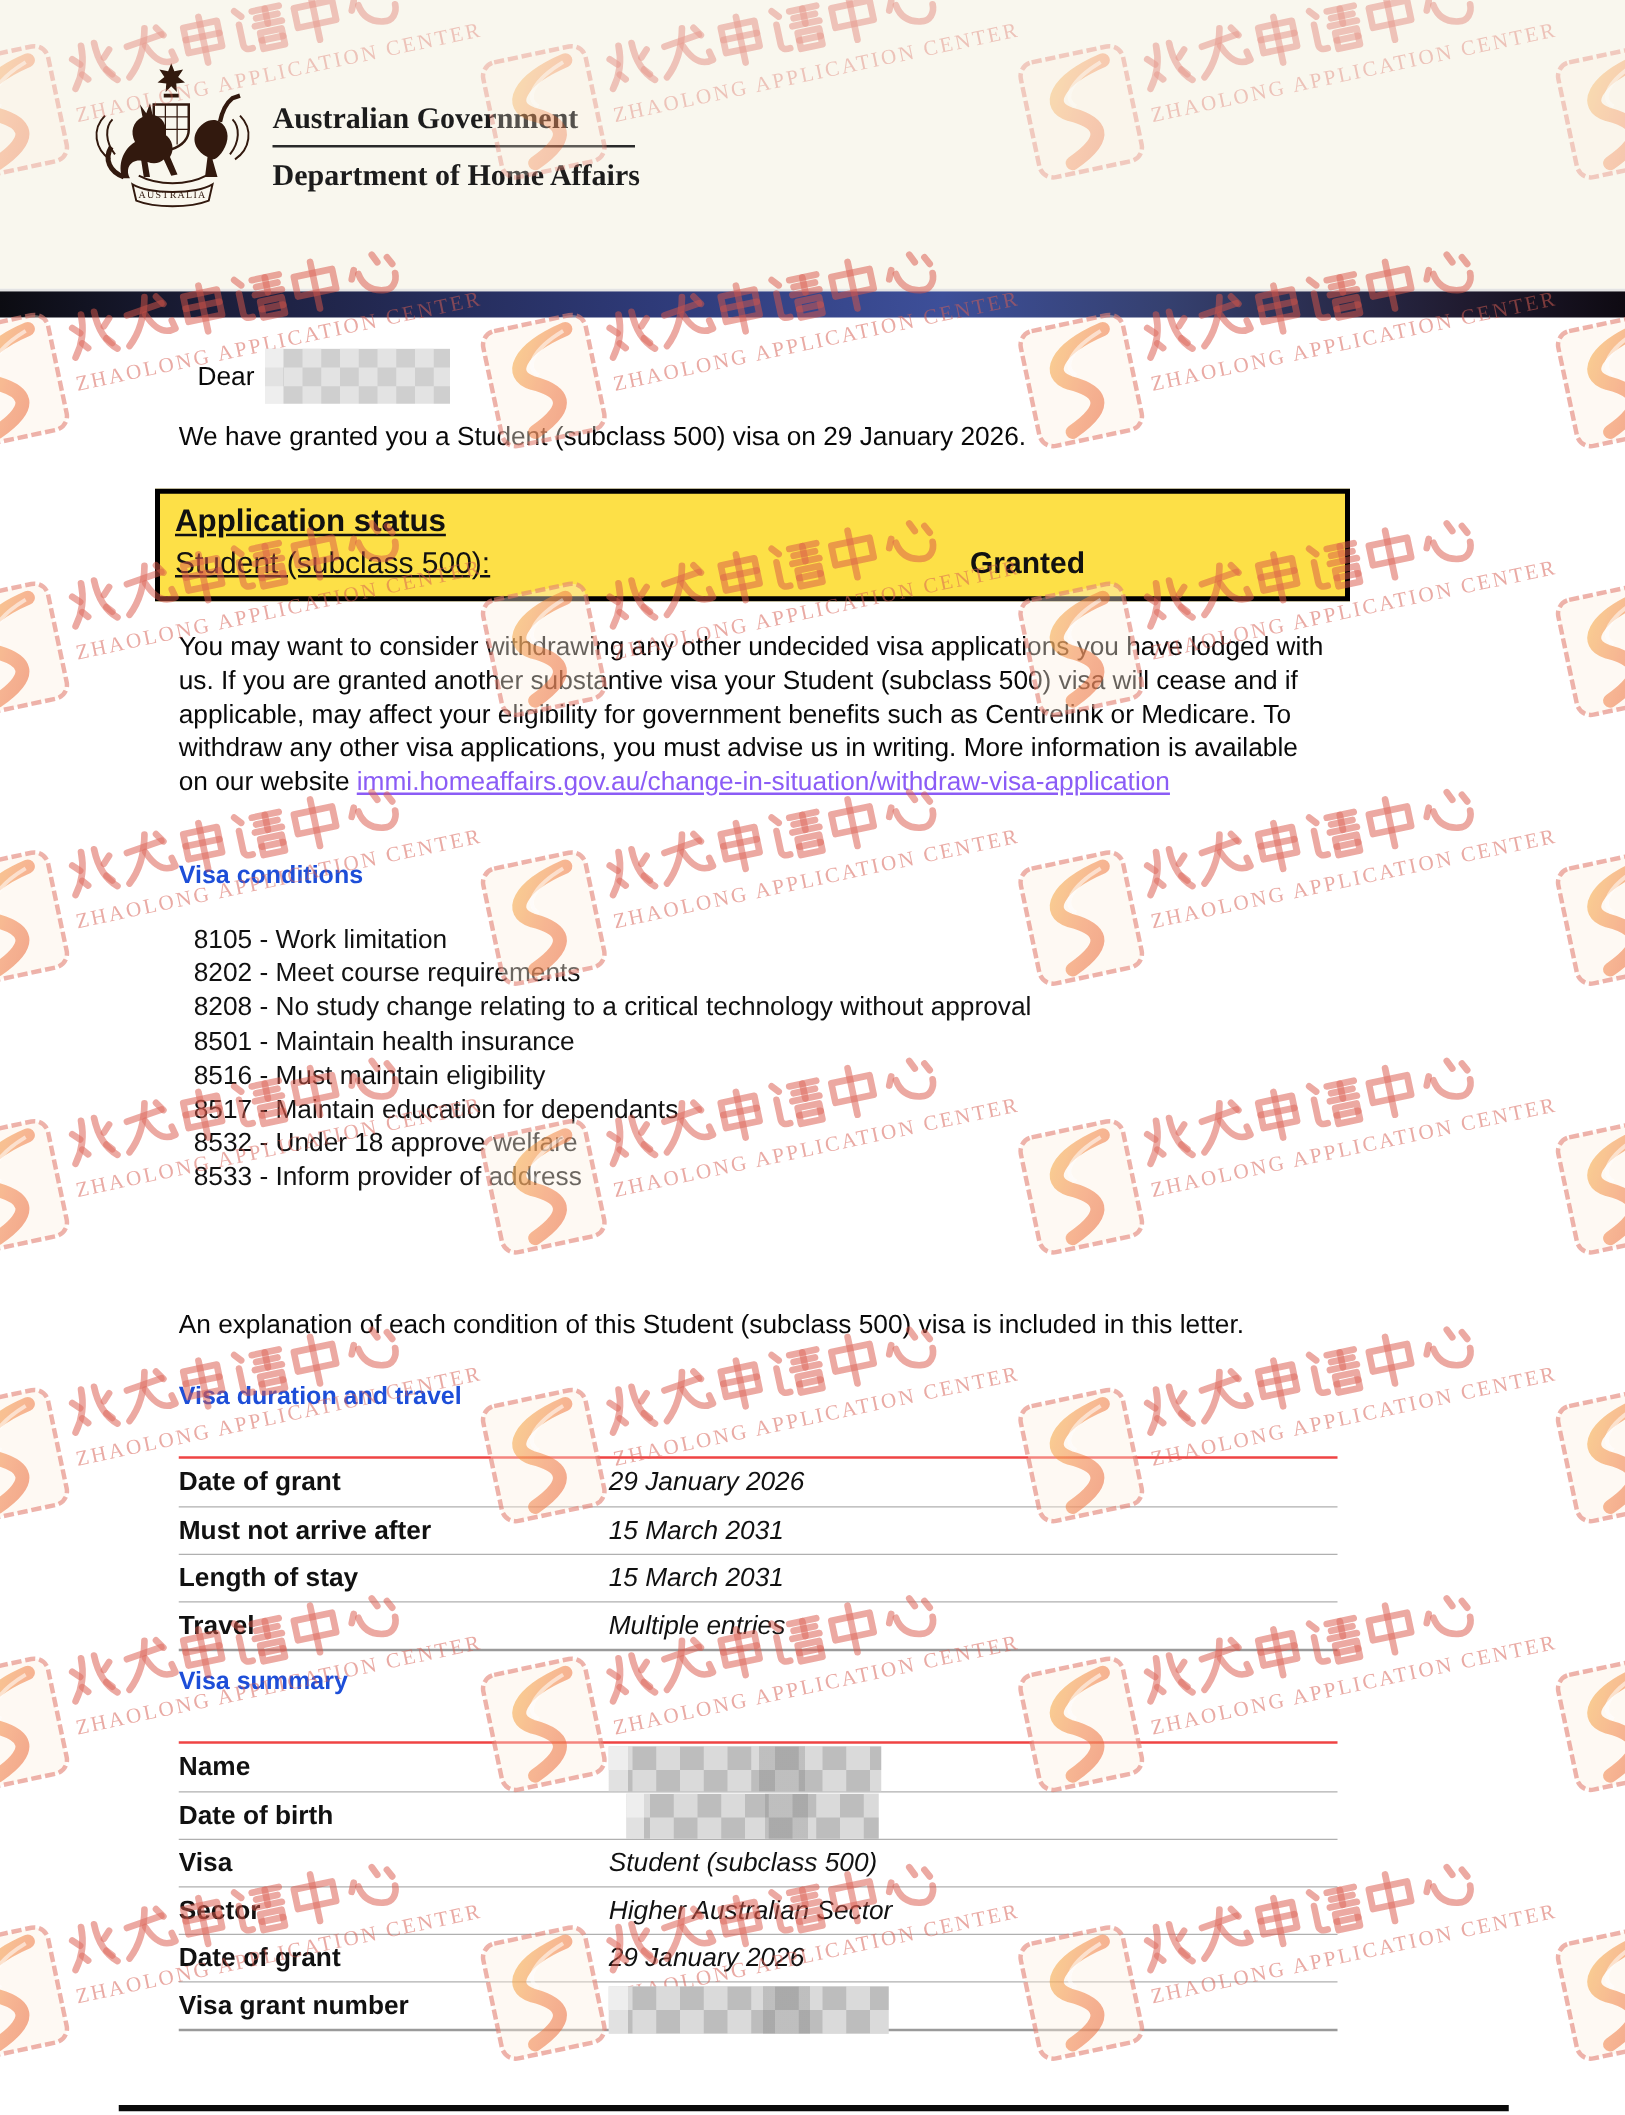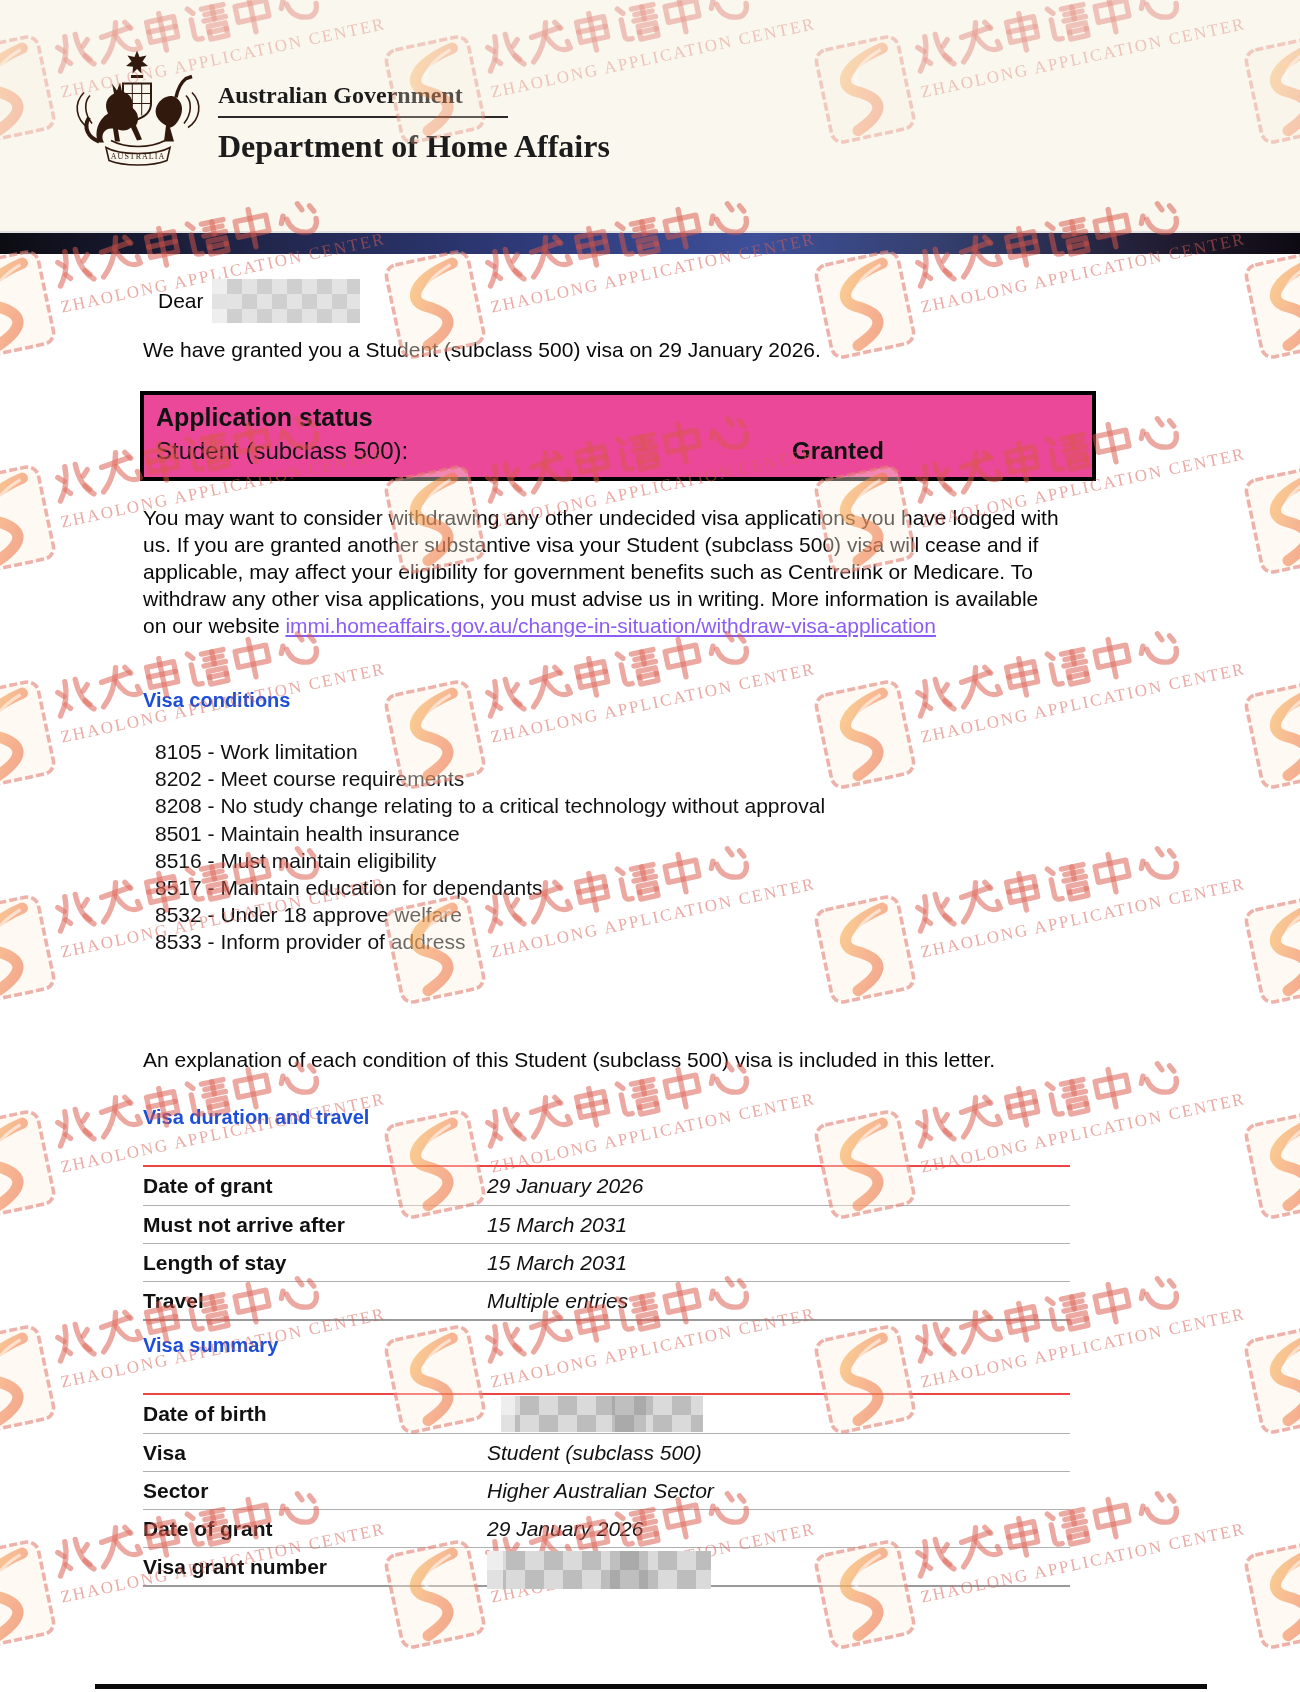--- a/index.html
+++ b/index.html
@@ -7,26 +7,26 @@
         overflow:hidden;font-family:"Liberation Sans",sans-serif;color:#111;}
   
   .hdr{position:absolute;left:0;top:0;width:1300px;height:231px;background:#f9f7ee;}
   .hdr-bar{position:absolute;left:0;top:231px;width:1300px;height:21px;
     border-top:2px solid #e3e3e3;
     background:linear-gradient(90deg,#0c0c12 0%,#1d203f 15%,#2e3a78 40%,#3d4f99 58%,#35406f 72%,#201b30 90%,#0e0a12 100%);}
   .coa{position:absolute;left:68px;top:46px;width:140px;height:128px;}
   .hdr-text{position:absolute;left:218px;top:82px;font-family:"Liberation Serif",serif;font-weight:bold;color:#1c1c1c;}
   .hdr-gov{font-size:24px;}
   .hdr-rule{width:290px;height:0;border-bottom:2px solid #2a2a2a;margin:7px 0 10px 0;}
-  .hdr-dept{font-size:32px;}
+  .hdr-dept{font-size:24px;}
   
   .txt{position:absolute;font-size:21px;line-height:27px;color:#090909;}
   .dear{left:158px;top:279px;}
   .intro{left:143px;top:336px;}
-  .status-box{position:absolute;left:140px;top:391px;width:924px;border:4px solid #000;background:#ec4899;padding:5px 12px 10px 12px;}
+  .status-box{position:absolute;left:124px;top:391px;width:924px;border:4px solid #000;background:#fde047;padding:5px 12px 10px 12px;text-decoration:underline;}
   .status-title{font-size:25px;font-weight:bold;line-height:34px;}
   .status-line{position:relative;font-size:24px;line-height:33px;}
   .status-granted{position:absolute;left:636px;top:0;font-weight:bold;}
   .para{left:143px;top:504px;width:922px;}
   .doclink{color:#8b5cf6;text-decoration:underline;}
   .h2{position:absolute;font-size:20px;font-weight:bold;color:#1d4ed8;}
   .cond-head{left:143px;top:689px;}
   .cond-list{position:absolute;left:143px;top:726px;font-size:21px;line-height:27.2px;list-style:none;margin:12px;padding:0;}
   .explain{left:143px;top:1046px;}
   .dur-head{left:143px;top:1106px;}
@@ -142,20 +142,24 @@
     </div>
     <div class="vrow">
       <span class="vlabel">Travel</span>
       <span class="vvalue">Multiple entries</span>
     </div>
   </div>
 
   <div class="h2 sum-head">Visa summary</div>
   <div class="vtable sum-table">
     <div class="vrow">
+      <span class="vlabel">Name</span>
+      <span class="mosaic m-name"></span>
+    </div>
+    <div class="vrow">
       <span class="vlabel">Date of birth</span>
       <span class="mosaic m-dob"></span>
     </div>
     <div class="vrow">
       <span class="vlabel">Visa</span>
       <span class="vvalue">Student (subclass 500)</span>
     </div>
     <div class="vrow">
       <span class="vlabel">Sector</span>
       <span class="vvalue">Higher Australian Sector</span>

